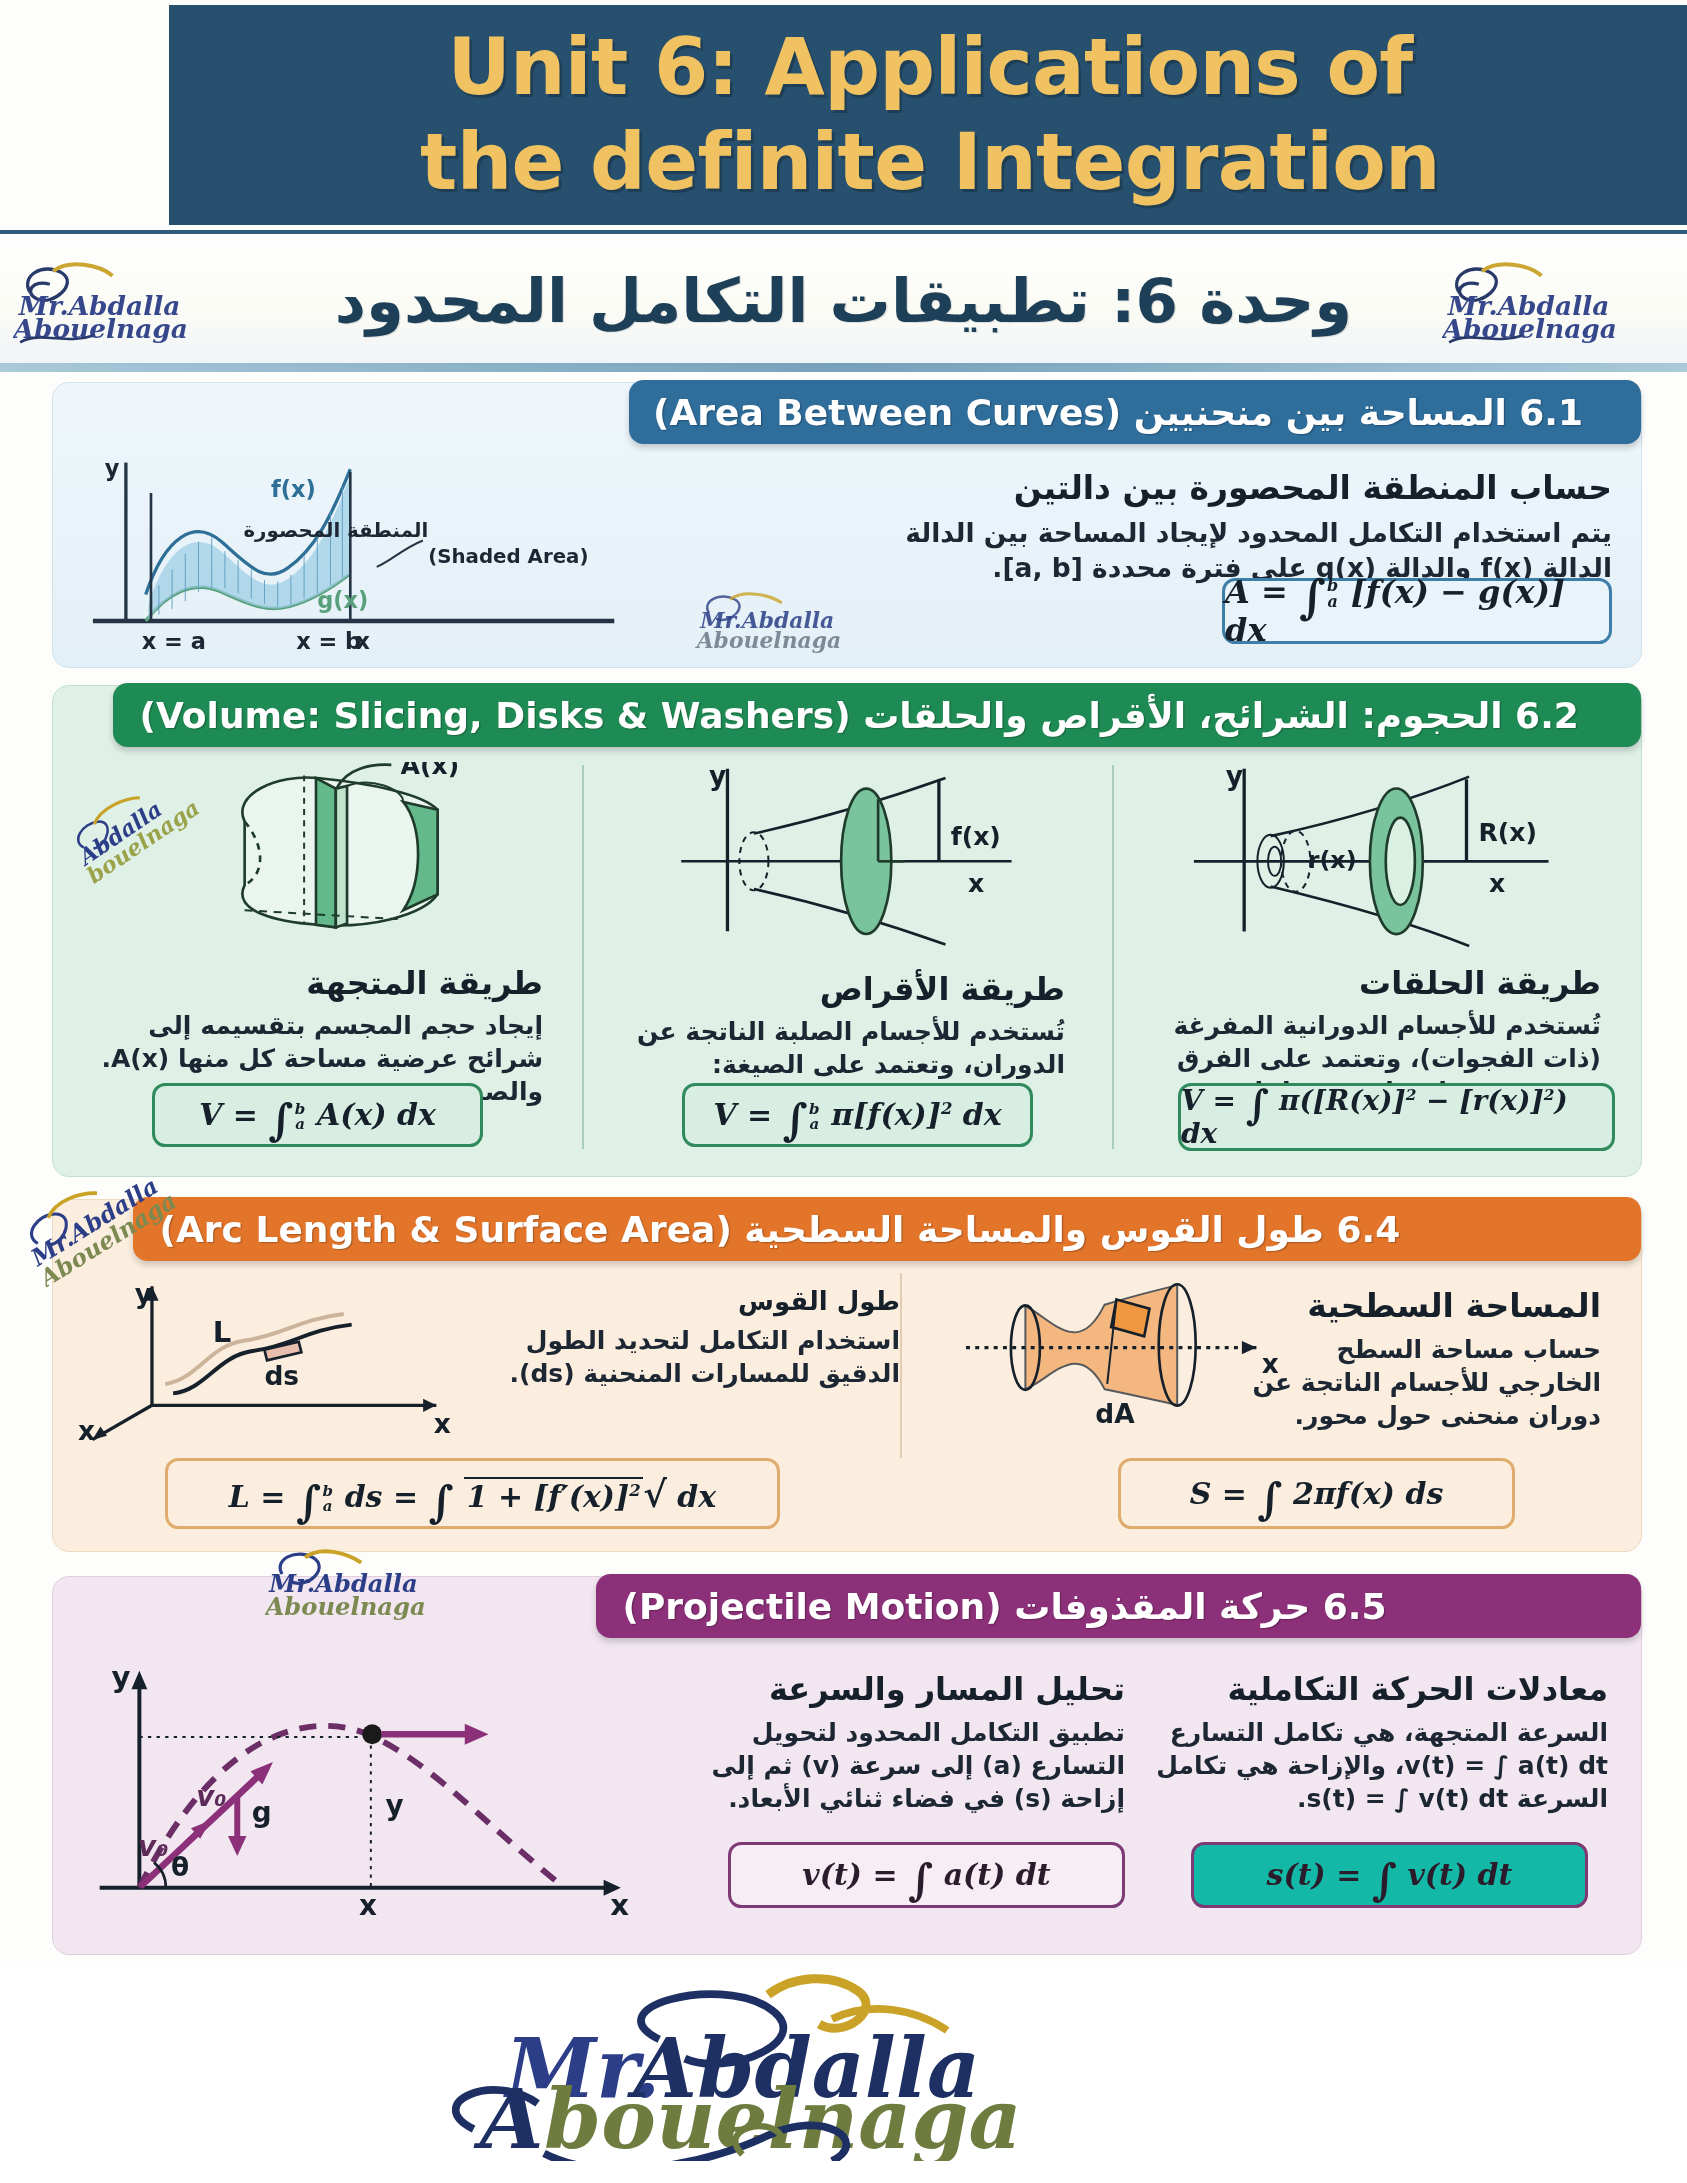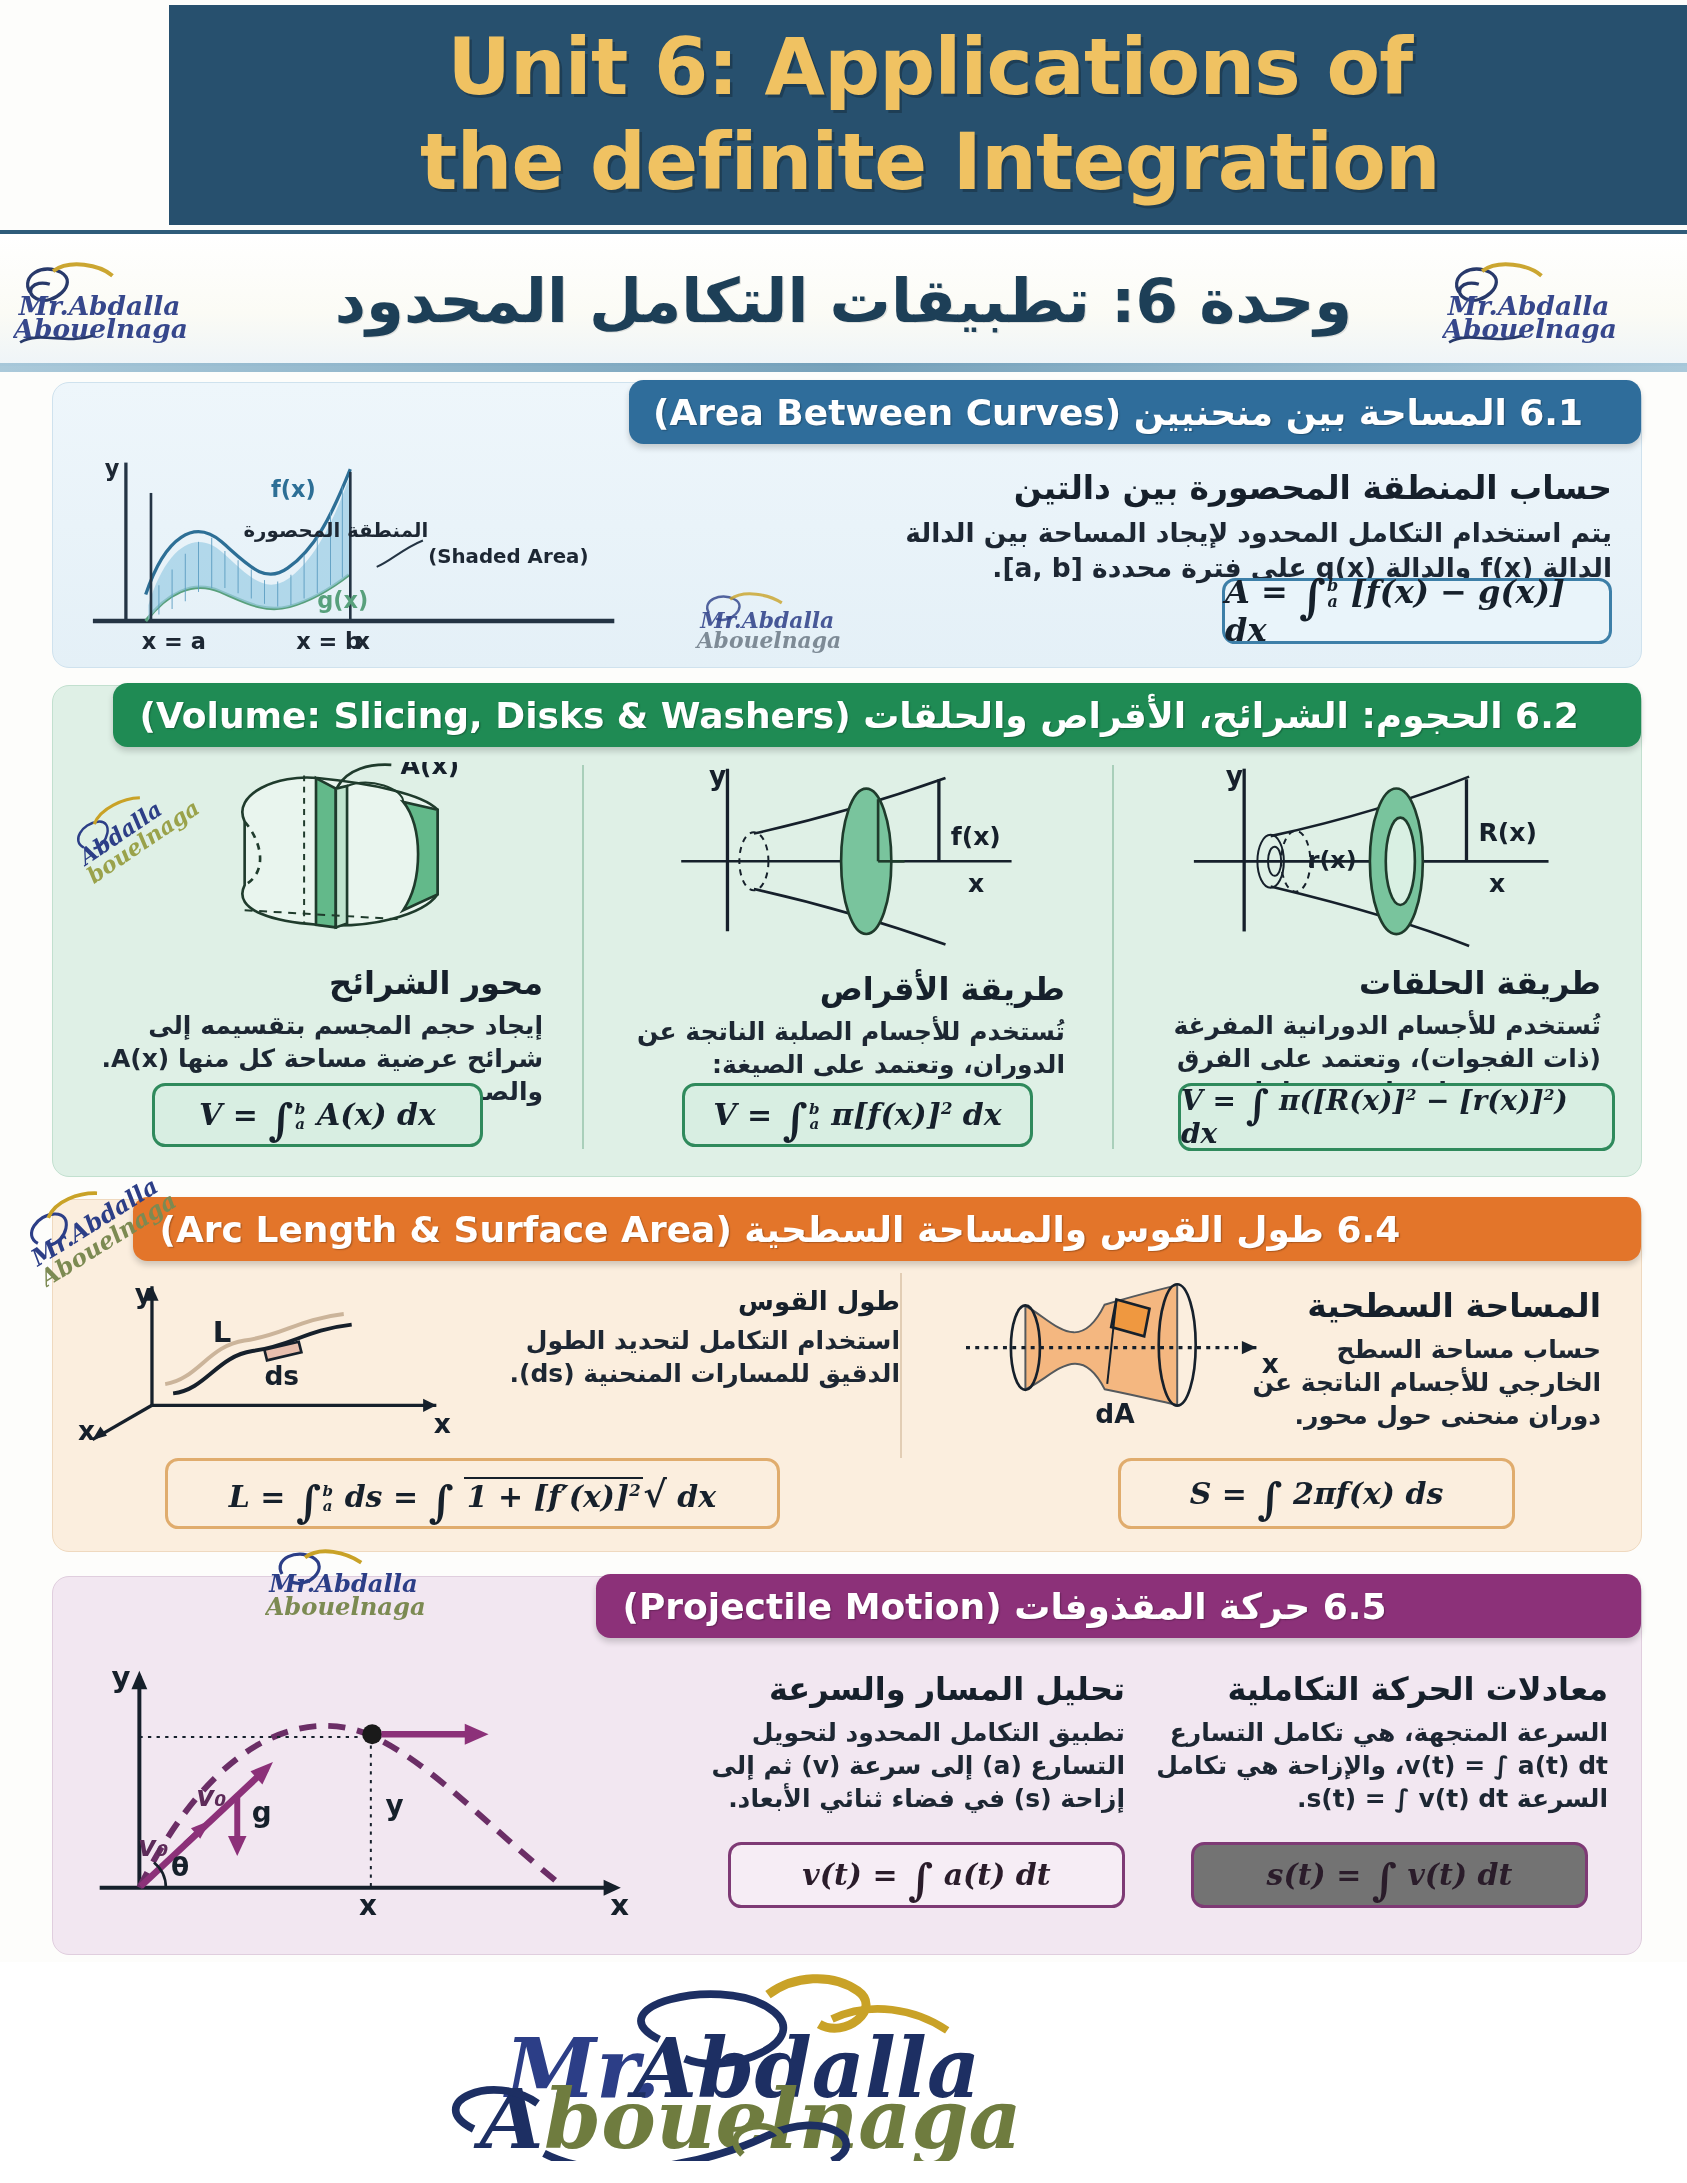--- a/index.html
+++ b/index.html
@@ -223,21 +223,21 @@
       <path d="M150 20 L150 244" stroke="#1f3b2c" stroke-width="3" stroke-dasharray="9 8"></path>
       <path d="M168 24 L198 40 L198 250 L168 246 Z" fill="#63b98a" stroke="#1f3b2c" stroke-width="4"></path>
       <path d="M198 40 L215 36 L215 244 L198 250 Z" fill="#bfe3cd" stroke="#1f3b2c" stroke-width="4"></path>
       <path d="M300 60 C330 96,330 180,300 224 L352 200 L352 72 Z" fill="#63b98a" stroke="#1f3b2c" stroke-width="4"></path>
       <path d="M215 36 C250 22,300 40,300 60" fill="none" stroke="#1f3b2c" stroke-width="3"></path>
       <path d="M60 224 L300 238" stroke="#1f3b2c" stroke-width="3" stroke-dasharray="12 10"></path>
       <path d="M200 38 C215 10,250 2,282 4" fill="none" stroke="#1f3b2c" stroke-width="4"></path>
       <text x="296" y="18" font-size="38" font-weight="bold" fill="#16202b">A(x)</text>
     </svg>
     <div style="position:absolute;right:1098px;top:278px;width:463px;">
-      <div class="blk-title" style="font-size:32px;">محور الشرائح</div>
+      <div class="blk-title" style="font-size:32px;">طريقة المتجهة</div>
       <div class="blk-body" style="font-size:25px;margin-top:6.6px;">إيجاد حجم المجسم بتقسيمه إلى شرائح عرضية مساحة كل منها A(x). والصيغة هي:</div>
     </div>
     <div class="formula" style="position:absolute;left:99px;top:397px;width:331px;height:64px;
          background:#d8eee2;border-color:#2f8a5c;color:#16202b;font-size:30px;">
       <span>V&nbsp;=&nbsp;<span class="intg">∫</span><span class="ilim">
             <span>b</span>
             <span>a</span>
           </span>&nbsp;A(x) dx</span>
     </div>
 
@@ -409,21 +409,21 @@
     <div style="position:absolute;right:33px;top:93px;width:490px;">
       <div class="blk-title" style="font-size:32px;">معادلات الحركة التكاملية</div>
       <div class="blk-body" style="font-size:25px;margin-top:8px;">السرعة المتجهة، هي تكامل التسارع v(t) = ∫ a(t) dt، والإزاحة هي تكامل السرعة s(t) = ∫ v(t) dt.</div>
     </div>
 
     <div class="formula" style="position:absolute;left:675px;top:265px;width:397px;height:66px;
          background:#f6edf5;border-color:#7e3a75;color:#2a1c2a;font-size:30px;">
       <span>v(t)&nbsp;=&nbsp;<span class="intg">∫</span>&nbsp;a(t) dt</span>
     </div>
     <div class="formula" style="position:absolute;left:1138px;top:265px;width:397px;height:66px;
-         background:#737373;border-color:#7e3a75;color:#2a1c2a;font-size:30px;">
+         background:#14b8a6;border-color:#7e3a75;color:#2a1c2a;font-size:30px;">
       <span>s(t)&nbsp;=&nbsp;<span class="intg">∫</span>&nbsp;v(t) dt</span>
     </div>
   </div>
 
   <div class="footer">
     <div style="position:absolute;left:370px;top:6.6px;">
       <svg viewBox="0 0 1300 300" width="860" height="192">
         <path d="M430 110 C330 60,520 10,600 60 C680 110,540 170,470 140" fill="none" stroke="#1d2f63" stroke-width="12"></path>
         <path d="M600 40 C640 10,700 6,740 34 C780 62,720 110,680 86" fill="none" stroke="#c9a227" stroke-width="14"></path>
         <path d="M700 78 C760 50,830 62,880 96" fill="none" stroke="#c9a227" stroke-width="12"></path>

